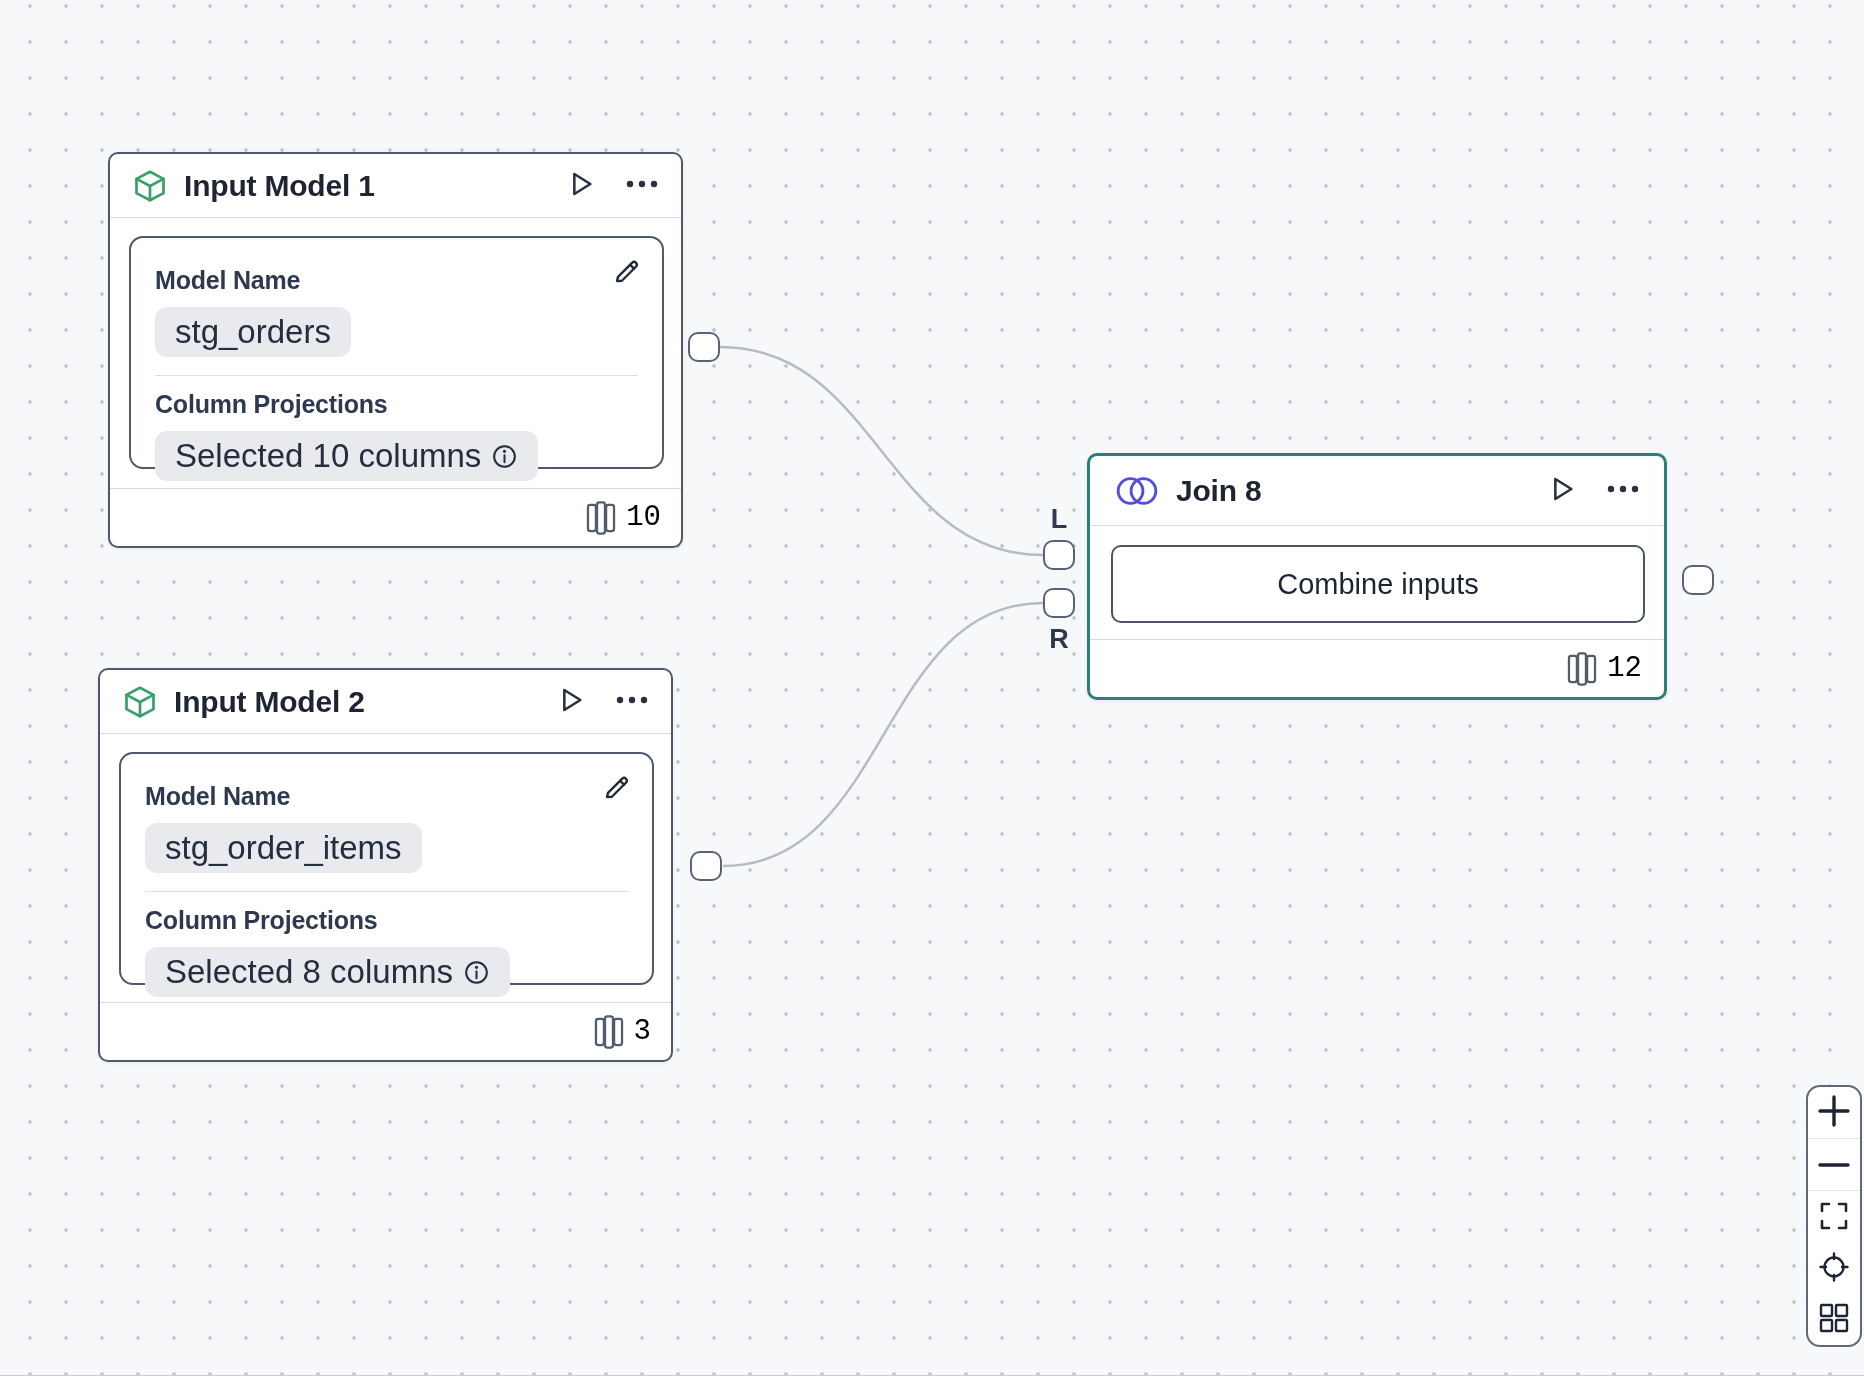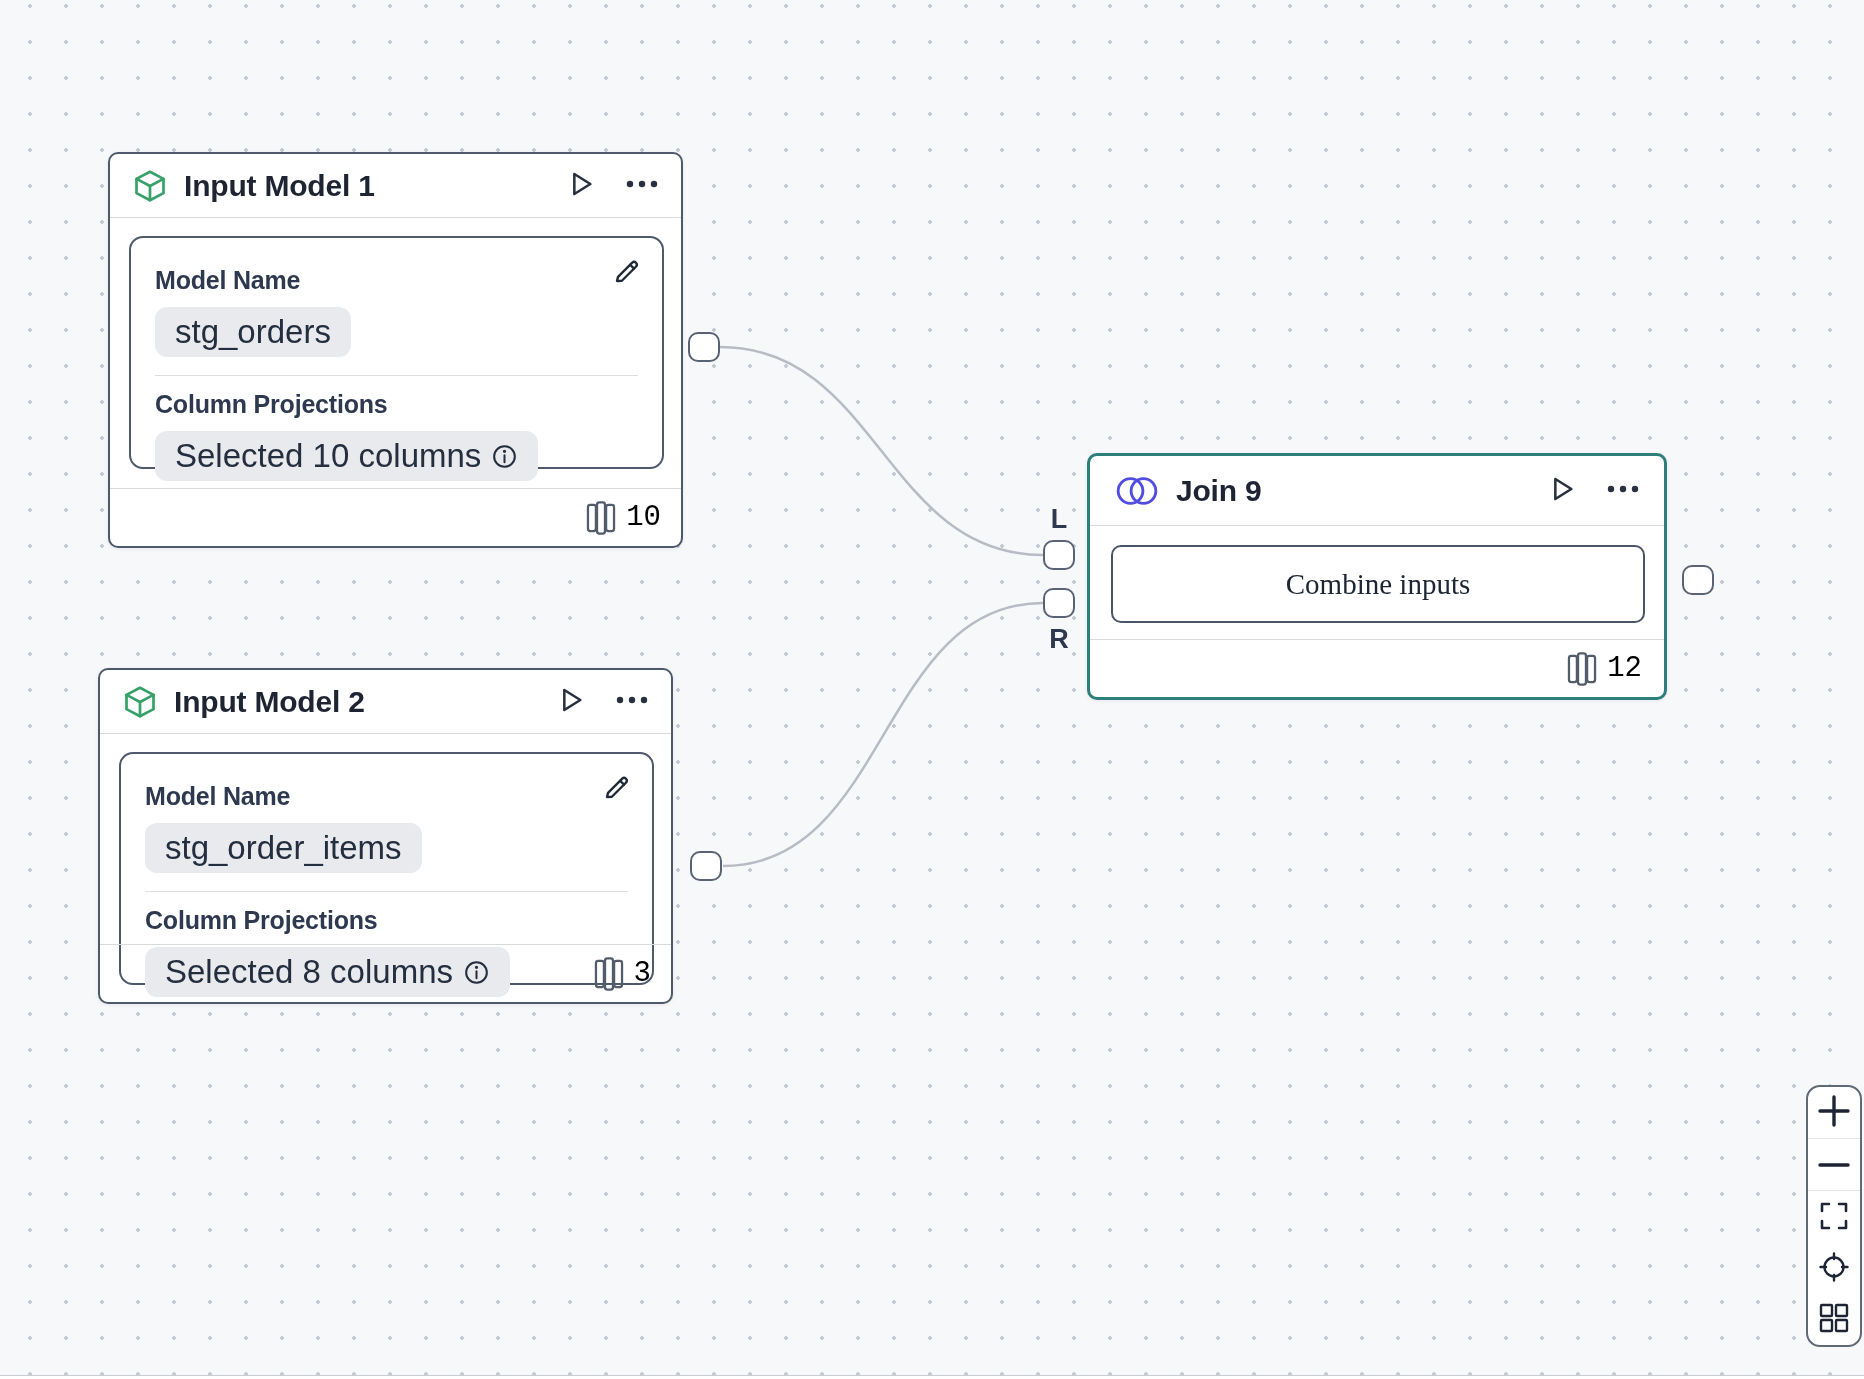--- a/index.html
+++ b/index.html
@@ -97,21 +97,21 @@
 
   
   .combine-btn {
     position: absolute;
     left: 21px; top: 89px;
     width: 534px; height: 78px;
     background: #fff;
     border: 2px solid #4a5568;
     border-radius: 10px;
     display: flex; align-items: center; justify-content: center;
-    font-family: Liberation Serif, serif;
+    font-family: Liberation Sans, sans-serif;
     font-size: 29px; color: #1d2534;
     cursor: pointer;
   }
 
   
   .port {
     position: absolute;
     width: 32px; height: 30px;
     background: #ffffff;
     border: 2.5px solid #5a6375;
@@ -220,21 +220,21 @@
         <svg width="30" height="34" viewBox="0 0 26 30" fill="none" stroke="#525c6b" stroke-width="2">
           <rect x="1.5" y="3.5" width="7" height="23" rx="2"></rect>
           <rect x="9.5" y="1.2" width="7" height="27.6" rx="2"></rect>
           <rect x="17.5" y="3.5" width="7" height="23" rx="2"></rect>
         </svg>
       </span>
       <span class="count-text">10</span>
     </div>
   </div>
 
-  <div class="node" style="left:98px; top:668px; width:575px; height:336px;">
+  <div class="node" style="left:98px; top:668px; width:575px; height:394px;">
     <div class="node-header">
       <span class="header-icon">
         <svg width="36" height="36" viewBox="0 0 24 24" fill="none" stroke="#38a169" stroke-width="1.8" stroke-linejoin="round" stroke-linecap="round">
           <path d="M12 2.5 L21 7.25 V16.75 L12 21.5 L3 16.75 V7.25 Z"></path>
           <path d="M3 7.25 L12 12 L21 7.25"></path>
           <path d="M12 12 V21.5"></path>
         </svg>
       </span>
       <div class="node-title">Input Model 2</div>
       <button class="icon-btn">
@@ -295,21 +295,21 @@
   </div>
 
   <div class="node selected" style="left:1087px; top:453px; width:580px; height:247px;">
     <div class="node-header">
       <span class="header-icon">
         <svg width="46" height="32" viewBox="0 0 32 22" fill="none" stroke="#514de0" stroke-width="2">
           <circle cx="11.5" cy="11" r="8.6"></circle>
           <circle cx="20.5" cy="11" r="8.6"></circle>
         </svg>
       </span>
-      <div class="node-title">Join 9</div>
+      <div class="node-title">Join 8</div>
       <button class="icon-btn">
         <span>
           <svg width="32" height="34" viewBox="0 0 24 24" fill="none" stroke="#28303f" stroke-width="1.9" stroke-linejoin="round">
             <path d="M7 4.5 L19 12 L7 19.5 Z"></path>
           </svg>
         </span>
       </button>
       <button class="icon-btn" style="margin-left:12px;">
         <span>
           <svg width="34" height="12" viewBox="0 0 34 12">

